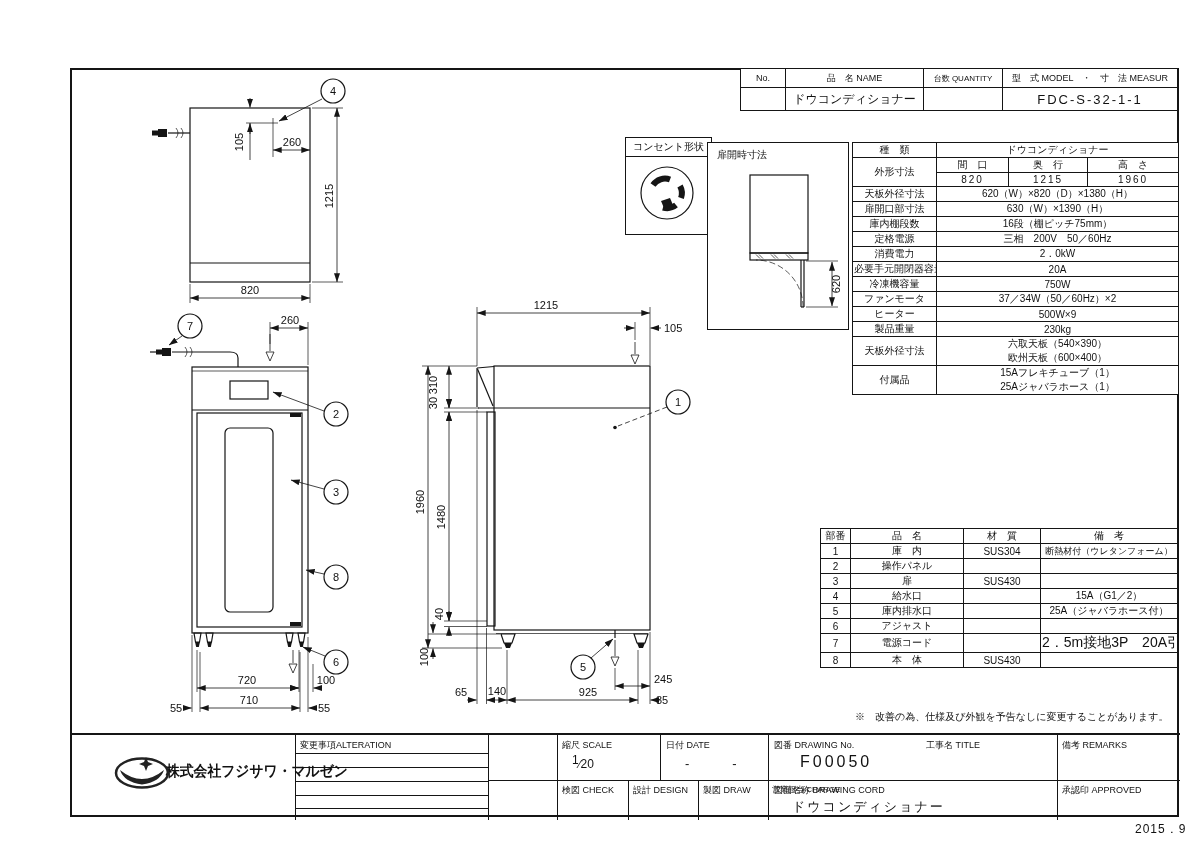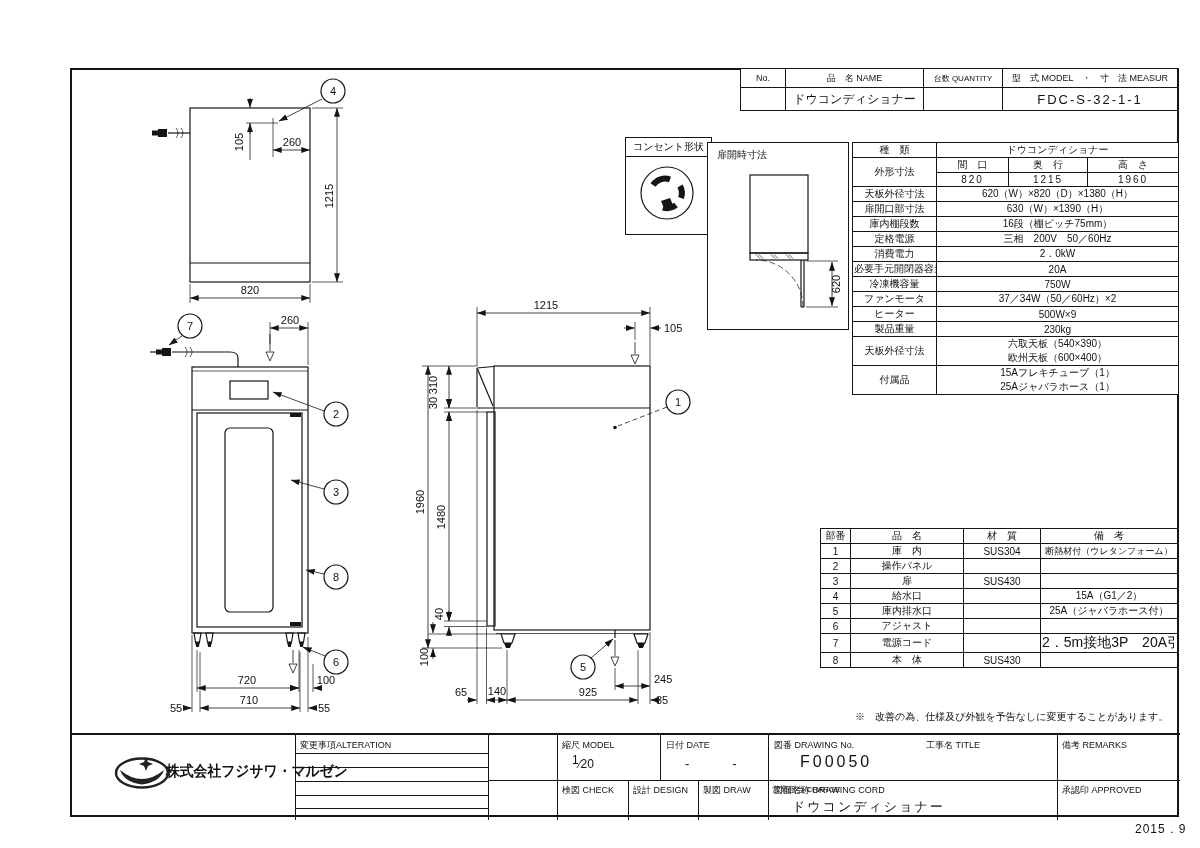--- a/index.html
+++ b/index.html
@@ -226,21 +226,21 @@
 
     <div class="hline" style="left:225px;top:18px;width:193px;height:1px;"></div>
     <div class="hline" style="left:225px;top:32px;width:193px;height:1px;"></div>
     <div class="hline" style="left:225px;top:46px;width:193px;height:1px;"></div>
     <div class="hline" style="left:225px;top:60px;width:193px;height:1px;"></div>
     <div class="hline" style="left:225px;top:73px;width:193px;height:1px;"></div>
 
     <span class="lbl" style="left:96px;top:27px;font-size:15px;font-weight:bold;letter-spacing:0px;transform:scaleX(.92);transform-origin:left;">株式会社フジサワ・マルゼン</span>
 
     <span class="lbl" style="left:230px;top:4px;">変更事項ALTERATION</span>
-    <span class="lbl" style="left:492px;top:4px;">縮尺 MODEL</span>
+    <span class="lbl" style="left:492px;top:4px;">縮尺 SCALE</span>
     <span class="lbl frac" style="left:502px;top:18px;">
       <span class="nu">1</span><span>⁄</span><span class="de">20</span>
     </span>
     <span class="lbl" style="left:596px;top:4px;">日付 DATE</span>
     <span class="lbl big" style="left:615px;top:20px;">-　　　-</span>
     <span class="lbl" style="left:704px;top:4px;">図番 DRAWING  No.</span>
     <span class="lbl" style="left:730px;top:18px;font-size:16px;letter-spacing:3px;">F00050</span>
 
     <span class="lbl" style="left:832px;top:4px;margin-left:24px;">工事名 TITLE</span>
     <span class="lbl" style="left:992px;top:4px;">備考 REMARKS</span>

